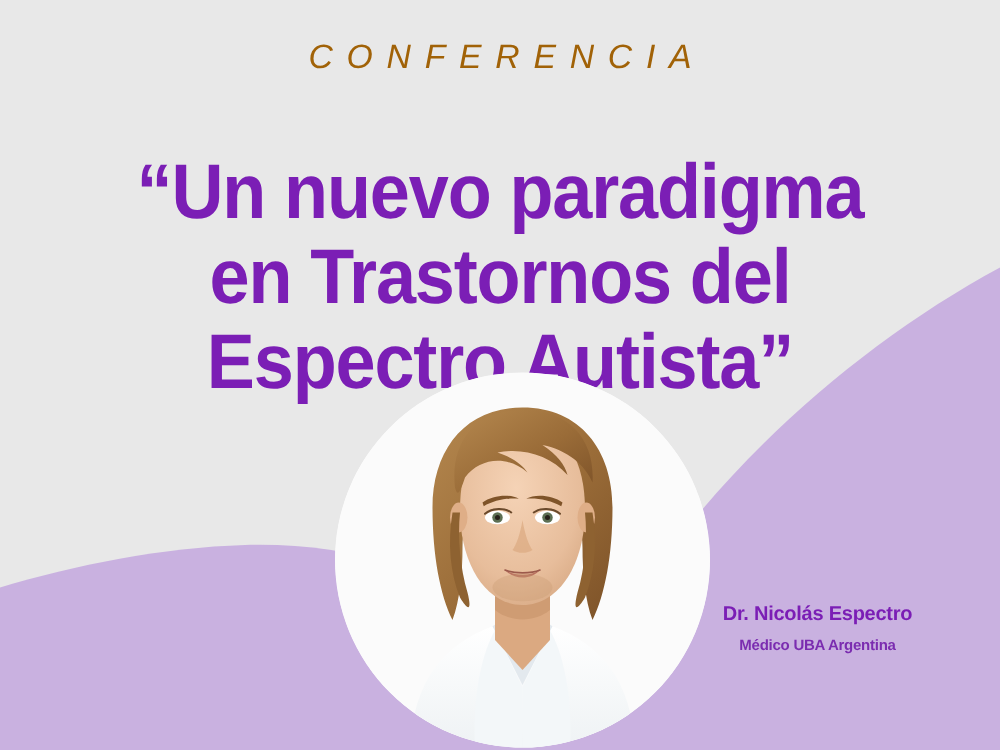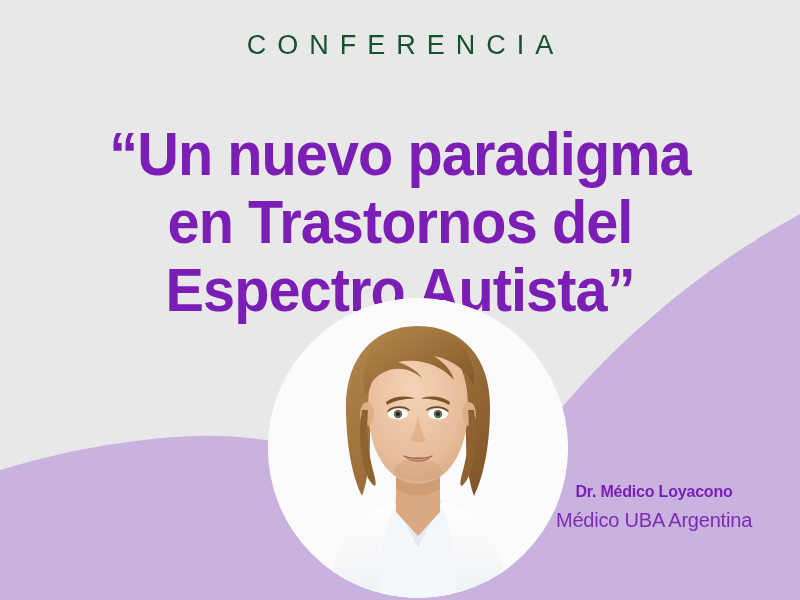--- a/index.html
+++ b/index.html
@@ -35,23 +35,24 @@
     position: absolute;
     top: 32px;
     left: 0;
     width: 800px;
     text-align: center;
     font-family: "Liberation Sans", sans-serif;
     font-size: 27px;
     font-weight: 300;
     letter-spacing: 11px;
     text-indent: 11px;
-    color: #14532d;
+    color: #a16207;
     line-height: 1;
     white-space: nowrap;
+    font-style: italic;
   }
 
   
   #headline {
     position: absolute;
     top: 78px;
     left: 0;
     width: 800px;
     text-align: center;
     color: #7B1EB5;
@@ -109,22 +110,22 @@
     font-size: 16px;
     font-weight: bold;
     color: #7B1EB5;
     letter-spacing: -0.2px;
     margin-bottom: 10px;
     white-space: nowrap;
   }
   #credit .credit-sub {
     display: block;
     font-family: "Liberation Sans", sans-serif;
-    font-size: 20px;
-    font-weight: normal;
+    font-size: 12px;
+    font-weight: bold;
     color: #7B2CB0;
     letter-spacing: -0.2px;
     margin-bottom: 9px;
     white-space: nowrap;
   }
   #credit .credit-reg {
     display: block;
     font-family: "Liberation Sans", sans-serif;
     font-size: 16px;
     font-weight: normal;
@@ -226,17 +227,17 @@
           <path d="M136,158 C143,163 157,163 164,158 C157,166 143,166 136,158 Z" fill="#b8705f"></path>
           <path d="M136,158 C143,161 157,161 164,158" stroke="#9c5a4c" stroke-width="1.3" fill="none" stroke-linecap="round"></path>
 
           <ellipse cx="150" cy="172" rx="24" ry="11" fill="#c99b74" opacity="0.35"></ellipse>
         </g>
       </svg>
     </div>
   </div>
 
   <div id="credit">
-    <span class="credit-name">Dr. Médico Loyacono</span>
+    <span class="credit-name">Dr. Nicolás Espectro</span>
     <span class="credit-sub">Médico UBA Argentina</span>
   </div>
 
 </div>
 
 </body></html>

